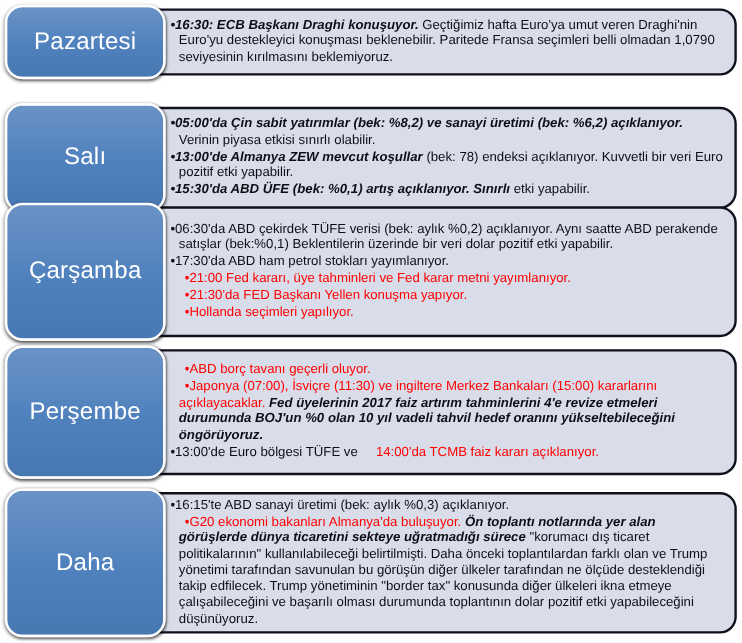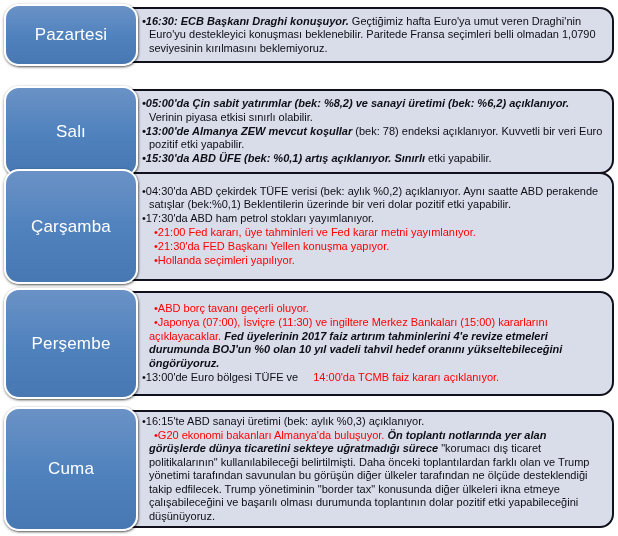--- a/index.html
+++ b/index.html
@@ -38,21 +38,21 @@
     position:absolute;left:4px;top:0;bottom:0;width:134px;
     background:linear-gradient(180deg,var(--day-fill-top) 0%,var(--day-fill-mid) 55%,var(--day-fill-bot) 100%);
     border:2.5px solid #ffffff;
     border-radius:15px;
     box-shadow:0 1px 3px rgba(0,0,0,0.45), 1px 1px 2px rgba(0,0,0,0.35);
     box-sizing:border-box;
     display:flex;align-items:center;justify-content:center;
     z-index:2;
   }
   .day-label{
-    color:#ffffff;font-size:17px;letter-spacing:0.2px;text-align:center;
+    color:#ffffff;font-size:20px;letter-spacing:0.2px;text-align:center;
   }
   .bullet{
     margin:0 0 0.5px 0;
     padding-left:7px;text-indent:-7px;
     font-size:11px;line-height:13.5px;
     color:var(--text);
   }
   .seg.normal{font-weight:400;}
   .seg.bold{font-weight:700;font-style:italic;}
   .seg.red{font-weight:400;color:var(--red);margin-left:12px;}
@@ -82,21 +82,21 @@
         </div>
     </div>
     <div class="day-box">
       <span class="day-label">Salı</span>
     </div>
   </div>
 
   <div class="row row3">
     <div class="content-box">
       <div class="bullets">
-          <p class="bullet"><span class="seg normal">•04:30'da ABD çekirdek TÜFE verisi (bek: aylık %0,2) açıklanıyor. Aynı saatte ABD perakende satışlar (bek:%0,1)  Beklentilerin üzerinde bir veri dolar pozitif etki yapabilir.</span></p>
+          <p class="bullet"><span class="seg normal">•06:30'da ABD çekirdek TÜFE verisi (bek: aylık %0,2) açıklanıyor. Aynı saatte ABD perakende satışlar (bek:%0,1)  Beklentilerin üzerinde bir veri dolar pozitif etki yapabilir.</span></p>
           <p class="bullet"><span class="seg normal">•17:30'da ABD ham petrol stokları yayımlanıyor.</span></p>
           <p class="bullet"><span class="seg red">•21:00 Fed kararı, üye tahminleri ve Fed karar metni yayımlanıyor.</span></p>
           <p class="bullet"><span class="seg red">•21:30'da FED Başkanı Yellen konuşma yapıyor.</span></p>
           <p class="bullet"><span class="seg red">•Hollanda seçimleri yapılıyor.</span></p>
         </div>
     </div>
     <div class="day-box">
       <span class="day-label">Çarşamba</span>
     </div>
   </div>
@@ -115,17 +115,17 @@
   </div>
 
   <div class="row row5">
     <div class="content-box">
       <div class="bullets">
           <p class="bullet"><span class="seg normal">•16:15'te ABD sanayi üretimi (bek: aylık %0,3) açıklanıyor.</span></p>
           <p class="bullet"><span class="seg red">•G20 ekonomi bakanları Almanya'da buluşuyor.  </span><span class="seg bold">Ön toplantı notlarında yer alan görüşlerde dünya ticaretini sekteye uğratmadığı sürece  </span><span class="seg normal">"korumacı dış ticaret politikalarının" kullanılabileceği belirtilmişti.  Daha önceki toplantılardan farklı olan ve Trump yönetimi tarafından  savunulan bu görüşün diğer ülkeler tarafından ne ölçüde desteklendiği takip edfilecek. Trump yönetiminin "border tax" konusunda diğer ülkeleri ikna etmeye çalışabileceğini ve başarılı olması durumunda toplantının dolar pozitif etki yapabileceğini düşünüyoruz.</span></p>
         </div>
     </div>
     <div class="day-box">
-      <span class="day-label">Cuma</span>
+      <span class="day-label">Daha</span>
     </div>
   </div>
 
 </div>
 
 </body></html>

